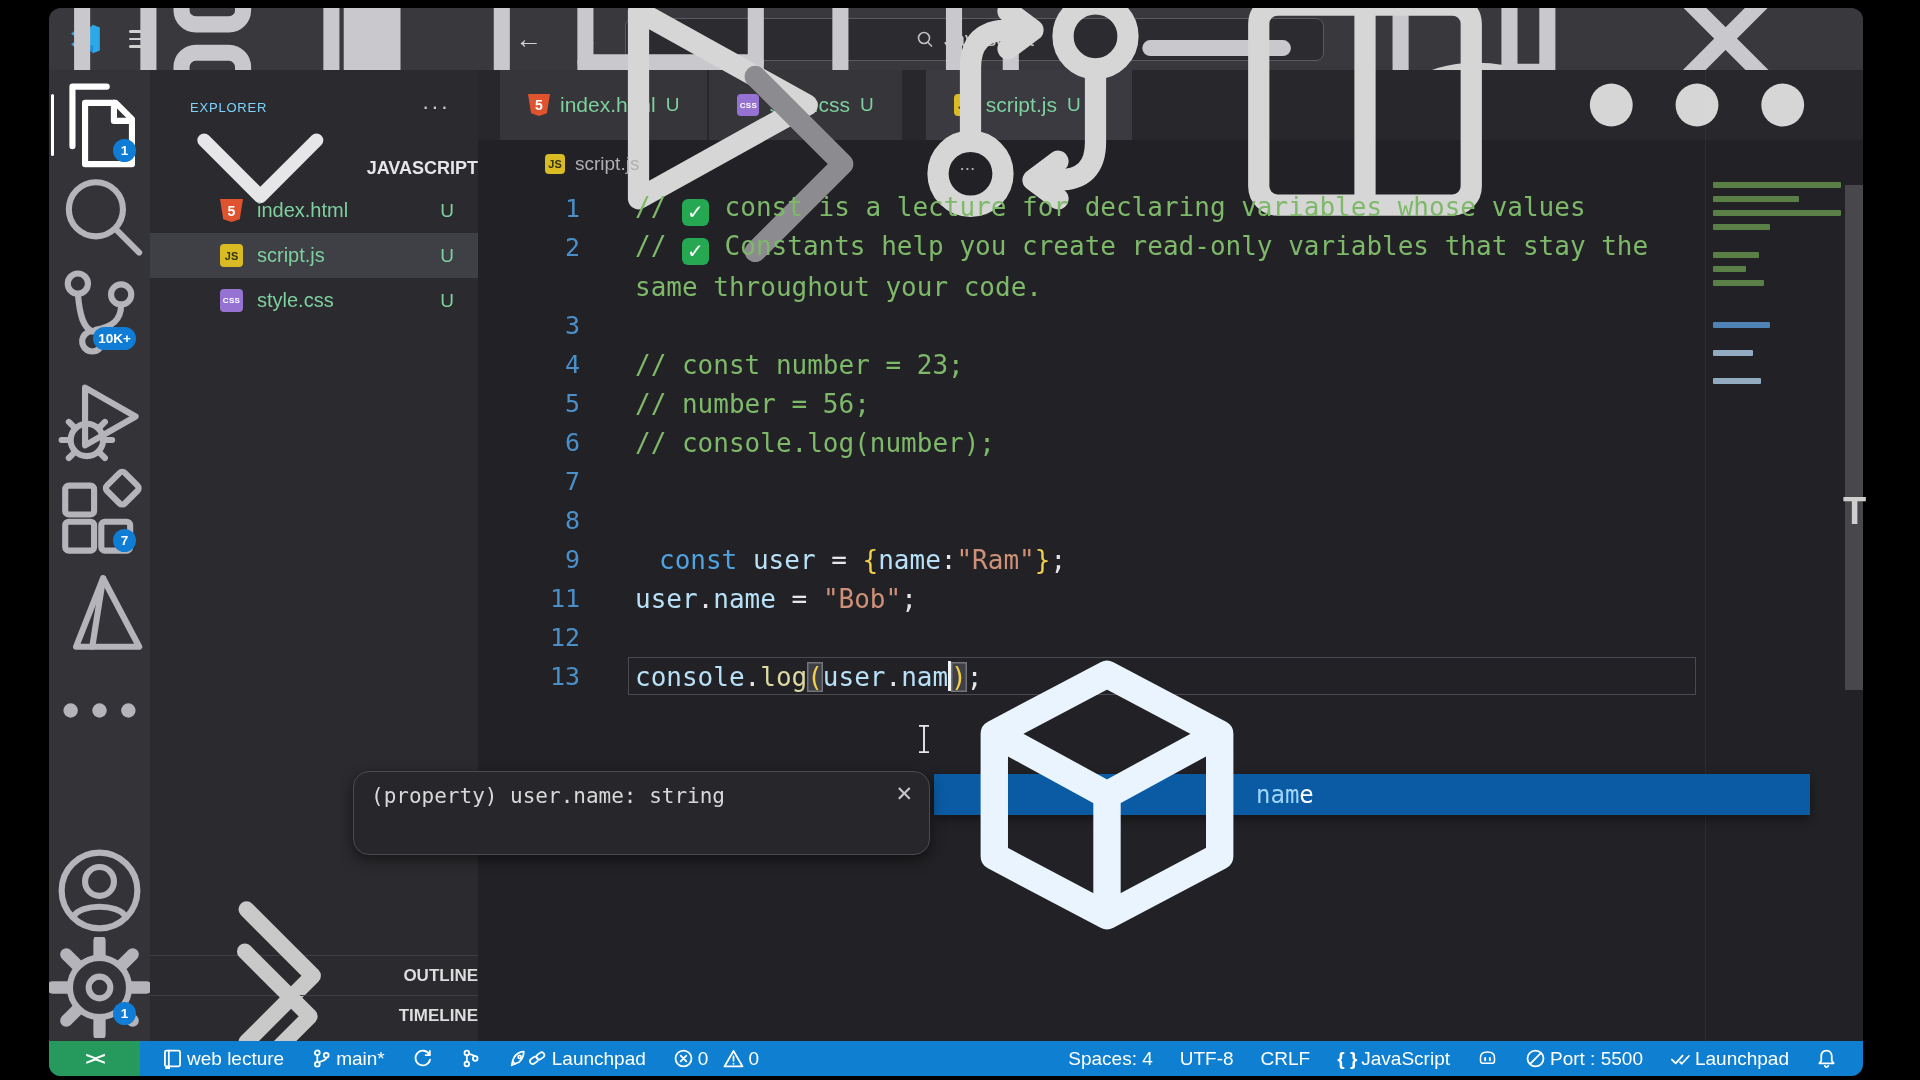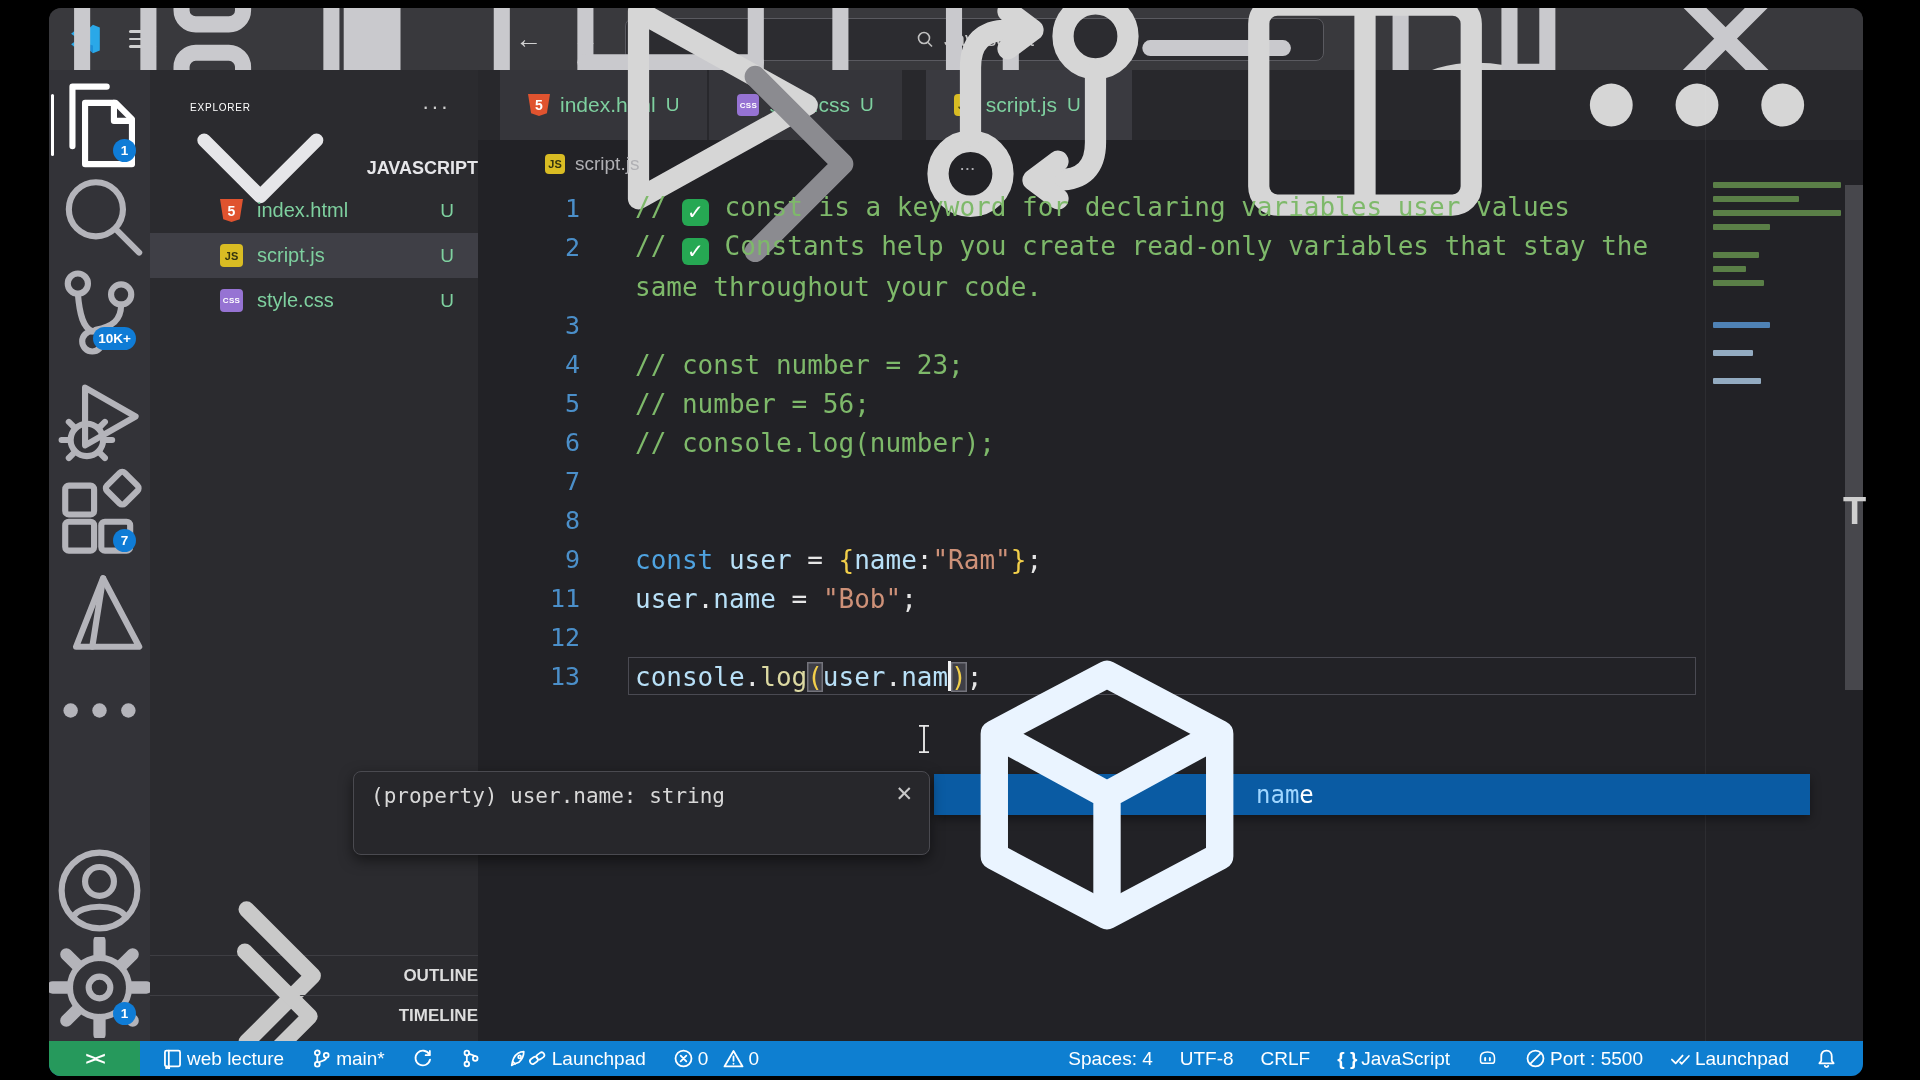--- a/index.html
+++ b/index.html
@@ -29,21 +29,21 @@
   .activitybar{position:absolute;left:0;top:62px;width:101px;height:971px;background:#333338;}
   .act-item{position:absolute;left:0;width:101px;height:92px;display:flex;align-items:center;justify-content:center;color:#b4b4ba;}
   .act-item svg{width:46px;height:46px;}
   .act-item.active{color:#fff;}
   .act-rail{position:absolute;left:2px;top:16px;width:3px;height:62px;background:#fff;border-radius:2px;}
   .act-badge{position:absolute;right:14px;bottom:8px;min-width:23px;height:23px;border-radius:12px;background:#0f7cd6;
              color:#fff;font-size:13.5px;font-weight:700;display:flex;align-items:center;justify-content:center;padding:0 5px;box-sizing:border-box;}
   
   .sidebar{position:absolute;left:101px;top:62px;width:328px;height:971px;background:#2b2b2f;}
   .sb-head{position:absolute;left:0;top:0;width:100%;height:74px;display:flex;align-items:center;}
-  .sb-title{margin-left:40px;font-size:10px;letter-spacing:.8px;color:#ffffff;}
+  .sb-title{margin-left:40px;font-size:13px;letter-spacing:.8px;color:#7dd3fc;}
   .sb-dots{margin-left:auto;margin-right:28px;color:#cfcfcf;font-size:22px;letter-spacing:2px;}
   .folder-row{position:absolute;left:0;top:78px;width:100%;height:40px;display:flex;align-items:center;color:#e6e6e9;font-weight:700;font-size:18px;}
   .folder-row .chev{margin-left:14px;margin-right:10px;}
   .chev svg{width:17px;height:17px;}
   .file-row{position:absolute;left:0;width:100%;height:45px;display:flex;align-items:center;}
   .file-row.selected{background:#3f3f46;}
   .file-row .name{margin-left:14px;font-size:20px;color:#7ed09f;}
   .file-row .ubadge{margin-left:auto;margin-right:24px;font-size:19px;color:#7ed09f;}
   .file-row .ficon{margin-left:70px;}
   .sb-section{position:absolute;left:0;width:100%;height:40px;border-top:1px solid #3e3e43;display:flex;align-items:center;color:#dddddd;font-weight:700;font-size:17px;}
@@ -65,21 +65,21 @@
   .ed-actions{position:absolute;right:16px;top:0;height:70px;display:flex;align-items:center;gap:32px;color:#d6d6d6;}
   .ed-actions svg{width:27px;height:27px;}
   .breadcrumb{position:absolute;left:67px;top:70px;height:48px;display:flex;align-items:center;gap:10px;font-size:19px;color:#b0b0b4;}
   .breadcrumb .chev{color:#8b8b90;}
   .code{position:absolute;left:0;top:119px;width:1240px;}
   .row{height:39px;display:flex;align-items:center;white-space:pre;}
   .ln{width:102px;text-align:right;font-family:"DejaVu Sans Mono",monospace;font-size:25px;color:#4b8fc9;flex:none;}
   .code-line{margin-left:55px;font-family:"DejaVu Sans Mono",monospace;font-size:26px;color:#e6e6e6;position:relative;}
   .row.current .code-line::before{content:'';position:absolute;left:-7px;top:-4px;width:1066px;height:36px;
       border:1.5px solid #4a4a52;pointer-events:none;}
-  .tok.cm{color:#7eb96a;} .tok.kw{color:#4fa3e0;} .tok.id{color:#b8e0f7;}
+  .tok.cm{color:#7eb96a;} .tok.kw{color:#4fa3e0;margin-left:24px;} .tok.id{color:#b8e0f7;}
   .tok.fn{color:#dcd9a2;} .tok.st{color:#ce9178;} .tok.pl{color:#e6e6e6;}
   .tok.br{color:#f2cf4a;}
   .tok.brm{color:#f2cf4a;background:#3f3f46;box-shadow:inset 0 0 0 1.5px #74747c;position:relative;z-index:1;}
   .check{display:inline-block;width:27px;height:27px;background:#26a853;border-radius:6px;color:#fff;
          font-size:20px;line-height:27px;text-align:center;vertical-align:-3px;font-family:"Liberation Sans",sans-serif;}
   .caret{display:inline-block;width:3px;height:30px;background:#f2f2f2;vertical-align:-5px;position:relative;z-index:2;}
   .minimap{position:absolute;left:1227px;top:0;width:140px;height:971px;border-left:1px solid rgba(255,255,255,.05);}
   .mm-bar{position:absolute;border-radius:1px;}
   .vscroll{position:absolute;left:1367px;top:115px;width:24px;height:505px;background:#47474c;}
   
@@ -87,21 +87,21 @@
   .remote{width:91px;height:35px;background:#26995c;display:flex;align-items:center;justify-content:center;
           font-weight:700;font-size:19px;letter-spacing:-2px;flex:none;}
   .sb-left{display:flex;align-items:center;gap:27px;margin-left:22px;}
   .sb-right{display:flex;align-items:center;gap:27px;margin-left:auto;margin-right:26px;}
   .sb-item{display:flex;align-items:center;gap:4px;white-space:nowrap;}
   .sb-item svg{width:21px;height:21px;}
   .sb-item.tight{margin-left:-12px;}
   .braces-txt{font-weight:600;font-size:19px;}
   
   .hovertip{position:absolute;left:353px;top:771px;width:575px;height:82px;background:#27272b;
-            border:1px solid #4a4a50;border-radius:8px;box-shadow:0 5px 14px rgba(0,0,0,.5);z-index:40;}
+            border:1px solid #4a4a50;border-radius:16px;box-shadow:0 5px 14px rgba(0,0,0,.5);z-index:40;}
   .hovertip .txt{position:absolute;left:17px;top:12px;font-family:"DejaVu Sans Mono",monospace;font-size:21px;color:#d8d8d8;}
   .hovertip .close{position:absolute;right:16px;top:10px;font-size:21px;color:#c8c8c8;}
   .suggest{position:absolute;left:934px;top:774px;width:876px;height:41px;background:#0a5ba3;z-index:39;
            display:flex;align-items:center;box-shadow:0 4px 10px rgba(0,0,0,.4);}
   .suggest svg{width:24px;height:24px;color:#eaf4ff;margin:0 10px 0 12px;flex:none;}
   .suggest .lbl{font-family:"DejaVu Sans Mono",monospace;font-size:24px;font-weight:500;}
   .suggest .match{color:#9fd6ff;} .suggest .rest{color:#fff;}
   .ibeam{position:absolute;left:916px;top:724px;z-index:50;color:#e8e8e8;}
   .ibeam svg{width:16px;height:30px;}
   .watermark{position:absolute;left:1843px;top:490px;z-index:60;color:#cfcfcf;font-size:38px;font-weight:700;}
@@ -383,21 +383,21 @@
         <span class="ficon fi-js" style="width:20px;height:20px">JS</span>
         <span>script.js</span>
         <span class="chev" style="display: inline-flex;">
             <svg viewBox="0 0 24 24" fill="none" stroke="currentColor" stroke-width="1.7" stroke-linecap="round" stroke-linejoin="round" style="width:100%;height:100%">
               <path d="M8.5 5l7 7-7 7"></path>
             </svg>
           </span>
         <span>...</span>
       </div>
       <div class="code" id="code">
-          <div class="row"><span class="ln">1</span><span class="code-line"><span class="tok cm">// </span><span class="check">✓</span><span class="tok cm"> const is a keyword for declaring variables user values</span></span></div>
+          <div class="row"><span class="ln">1</span><span class="code-line"><span class="tok cm">// </span><span class="check">✓</span><span class="tok cm"> const is a lecture for declaring variables whose values</span></span></div>
           <div class="row"><span class="ln">2</span><span class="code-line"><span class="tok cm">// </span><span class="check">✓</span><span class="tok cm"> Constants help you create read-only variables that stay the</span></span></div>
           <div class="row"><span class="ln"></span><span class="code-line"><span class="tok cm">same throughout your code.</span></span></div>
           <div class="row"><span class="ln">3</span><span class="code-line"></span></div>
           <div class="row"><span class="ln">4</span><span class="code-line"><span class="tok cm">// const number = 23;</span></span></div>
           <div class="row"><span class="ln">5</span><span class="code-line"><span class="tok cm">// number = 56;</span></span></div>
           <div class="row"><span class="ln">6</span><span class="code-line"><span class="tok cm">// console.log(number);</span></span></div>
           <div class="row"><span class="ln">7</span><span class="code-line"></span></div>
           <div class="row"><span class="ln">8</span><span class="code-line"></span></div>
           <div class="row"><span class="ln">9</span><span class="code-line"><span class="tok kw">const</span><span class="tok pl"> </span><span class="tok id">user</span><span class="tok pl"> = </span><span class="tok br">{</span><span class="tok id">name</span><span class="tok pl">:</span><span class="tok st">"Ram"</span><span class="tok br">}</span><span class="tok pl">;</span></span></div>
           <div class="row"><span class="ln">11</span><span class="code-line"><span class="tok id">user</span><span class="tok pl">.</span><span class="tok id">name</span><span class="tok pl"> = </span><span class="tok st">"Bob"</span><span class="tok pl">;</span></span></div>

